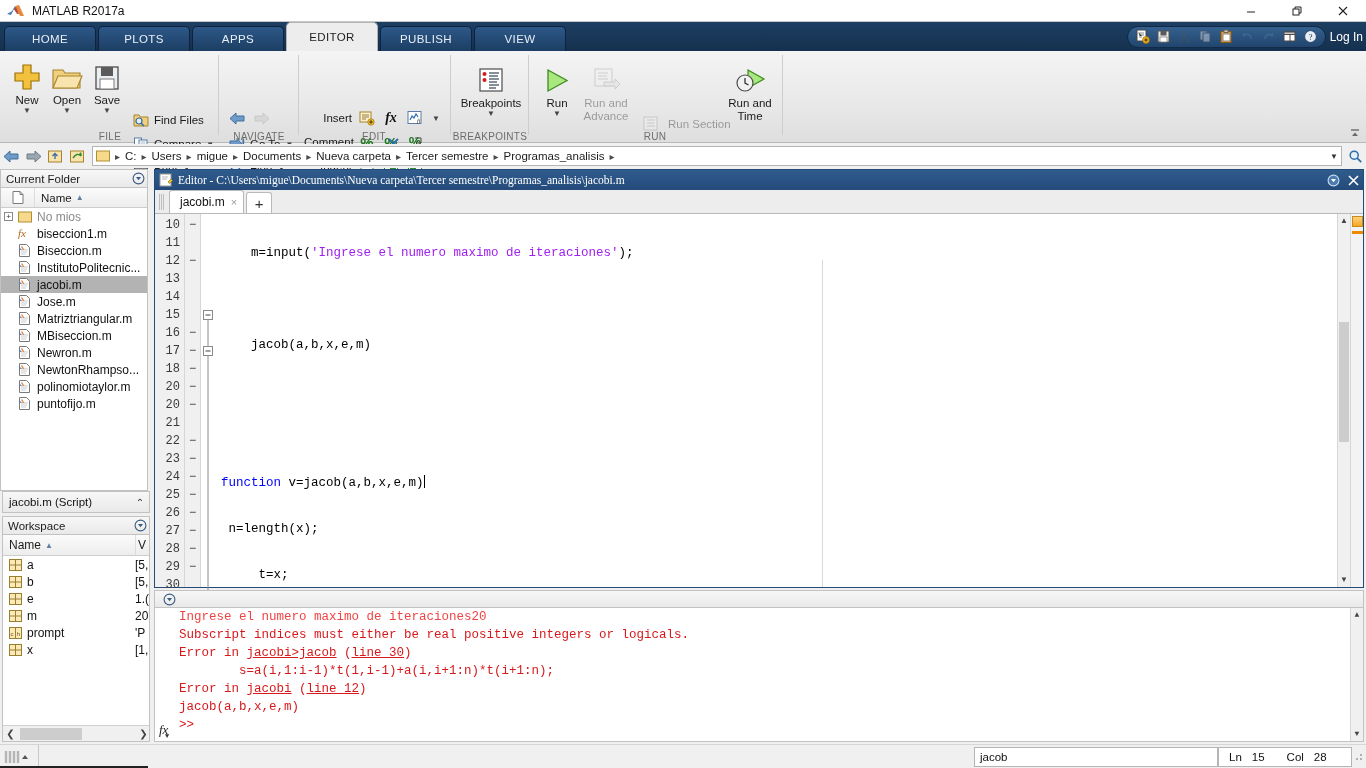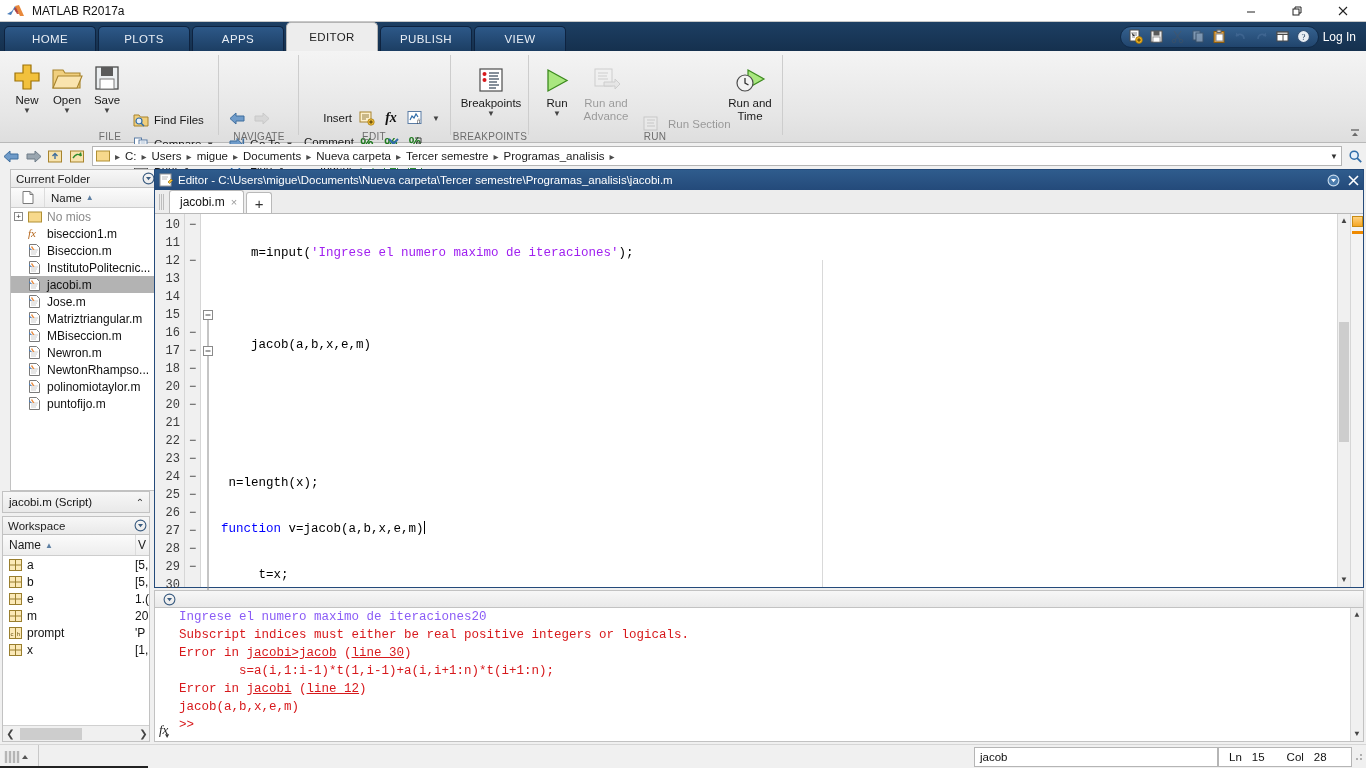--- a/index.html
+++ b/index.html
@@ -61,21 +61,21 @@
   .qa-btn { width: 21px; height: 19px; display:flex; align-items:center; justify-content:center; }
   .qa-btn svg { display:block; }
   .doc-search {
     width: 215px; height: 20px; background:#fff; border:1px solid #7a9cc0;
     display:flex; align-items:center; padding: 0 4px; margin-right: 8px;
   }
   .doc-search input {
     border:none; outline:none; flex:1; font-size:11.5px; color:#333;
     font-family:"Liberation Sans", sans-serif; background:transparent;
   }
-  .login { color: #fff; font-size: 12px; margin-right: 10px; }
+  .login { color: #fff; font-size: 12px; margin-right: 3px; }
 
   
   .ribbon {
     position:absolute; left:0; top:51px; width:1366px; height:92px;
     background: linear-gradient(to bottom,#f4f4f4 0%, #e6e6e6 70%, #dedede 100%);
     border-bottom: 1px solid #b9b9b9;
   }
   .rgroup { position:absolute; top:0; height: 92px; }
   .rgroup .glabel {
     position:absolute; bottom: 1px; left:0; width:100%; text-align:center;
@@ -112,21 +112,21 @@
 
   
   .panel-head {
     height: 19px; background: linear-gradient(to bottom,#f7f7f7,#e9e9e9);
     border:1px solid #c2c2c2; display:flex; align-items:center;
     font-size: 11.5px; color:#1b1b1b; padding-left:5px;
   }
   .panel-head .ph-title { flex:1; }
   .panel-head .ph-btn { width:18px;height:18px; display:flex;align-items:center;justify-content:center; }
 
-  #current-folder { position:absolute; left:10px; top:169px; width:148px; height:322px; }
+  #current-folder { position:absolute; left:0; top:169px; width:148px; height:322px; }
   #cf-body { position:absolute; left:0; top:19px; width:148px; height:303px; background:#fff; border:1px solid #c2c2c2; border-top:none; overflow:hidden; }
   .cf-colhead {
     height:20px; background: linear-gradient(to bottom,#fbfbfb,#ededed);
     border-bottom:1px solid #cdcdcd; display:flex; align-items:center; font-size:11.5px; color:#1b1b1b;
   }
   .cf-colhead .c1 { width:34px; display:flex; align-items:center; justify-content:center; border-right:1px solid #dcdcdc; height:100%;}
   .cf-colhead .c2 { flex:1; padding-left:6px; display:flex; align-items:center; gap:4px;}
   .filerow { height:17px; display:flex; align-items:center; padding-left:16px; font-size:12px; color:#111; white-space:nowrap;}
   .filerow.sel { background:#b3b3b3; }
   .filerow.muted { color:#8a8a8a; }
@@ -155,21 +155,21 @@
   .hs-track { flex:1; height:12px; background:#f0f0f0; position:relative; }
   .hs-thumb { position:absolute; left:2px; top:0; width:62px; height:12px; background:#cdcdcd; }
 
   
   #editor { position:absolute; left:154px; top:169px; width:1210px; height:419px;
             border:1px solid #244a7a; background:#fff; }
   .ed-title {
     height:20px; background: linear-gradient(to bottom,#2f5c8d,#244a7a);
     display:flex; align-items:center; color:#fff; font-size:11.5px; padding-left:4px;
   }
-  .ed-title .t { flex:1; margin-left:5px; }
+  .ed-title .t { flex:1; margin-left:5px;font-family:Liberation Serif, serif; }
   .ed-title .b { width:20px; height:18px; display:flex; align-items:center; justify-content:center; }
   .ed-tabs { height:24px; background:#ededed; border-bottom:1px solid #b9b9b9; display:flex; align-items:flex-end; }
   .grip { width:9px; height:20px; margin: 0 2px 1px 3px; display:flex;align-items:center;}
   .edtab {
     height:23px; background:#fff; border:1px solid #b9b9b9; border-bottom:none;
     border-radius:3px 3px 0 0; display:flex; align-items:center; padding: 0 6px 0 10px;
     font-size:12px; color:#111; gap:6px;
   }
   .edtab .x { color:#9a9a9a; font-size:11px; }
   .edtab-plus {
@@ -202,21 +202,21 @@
 
   
   #cmdwin { position:absolute; left:154px; top:590px; width:1210px; height:152px; background:#fff; }
   .cw-head {
     height:18px; background: linear-gradient(to bottom,#f7f7f7,#e9e9e9);
     border:1px solid #c2c2c2; display:flex; align-items:center; font-size:11.5px; color:#1b1b1b; padding-left:5px;
   }
   .cw-head .t { flex:1; }
   .cw-body { height:134px; border:1px solid #c2c2c2; border-top:none; background:#fff;
              font-family:"Liberation Mono", monospace; font-size:12.5px; position:relative; overflow:hidden; }
-  .cw-line { height:18px; line-height:18px; padding-left:24px; white-space:pre; color:#8b5cf6; }
+  .cw-line { height:18px; line-height:18px; padding-left:24px; white-space:pre; color:#ef4444; }
   .cw-line.err { color:#d7191c; }
   .cw-line .lnk { color:#d7191c; text-decoration:underline; }
   .fx { position:absolute; left:4px; bottom:3px; font-family:"Liberation Serif", serif;
         font-style:italic; font-size:13px; color:#222; }
   .cw-caret { position:absolute; left:10px; bottom:1px; font-size:7px; color:#333; }
   .cw-vsb { position:absolute; right:0; top:0; width:13px; height:100%; background:#f0f0f0; border-left:1px solid #d6d6d6;}
   .cw-vsb .up,.cw-vsb .dn{ text-align:center;font-size:8px;color:#444;line-height:14px;height:14px;}
 
   
   .statusbar {
@@ -1040,22 +1040,22 @@
           <rect x="2.5" y="164.5" width="9" height="9" fill="#fff" stroke="#8a8a8a" opacity="0"></rect>
         </svg>
       </div>
 
       <div class="code">
         <div class="ln"><span>    m=input(</span><span class="str">'Ingrese el numero maximo de iteraciones'</span><span>);</span></div>
         <div class="ln">&nbsp;</div>
         <div class="ln"><span>    jacob(a,b,x,e,m)</span></div>
         <div class="ln">&nbsp;</div>
         <div class="ln">&nbsp;</div>
+        <div class="ln"><span class="kw">function</span><span> v=jacob(a,b,x,e,m)</span><span class="cursor"></span></div>
         <div class="ln"><span> n=length(x);</span></div>
-        <div class="ln"><span class="kw">function</span><span> v=jacob(a,b,x,e,m)</span><span class="cursor"></span></div>
         <div class="ln"><span>     t=x;</span></div>
         <div class="ln"><span>     </span><span class="kw">for</span><span> i=1:n</span></div>
         <div class="ln"><span>         s=a(i,1:i-1)*t(1,i-1)+a(i,i+1:n)*t(i+1:n);</span></div>
         <div class="ln">&nbsp;</div>
         
         
         
         
         
         

